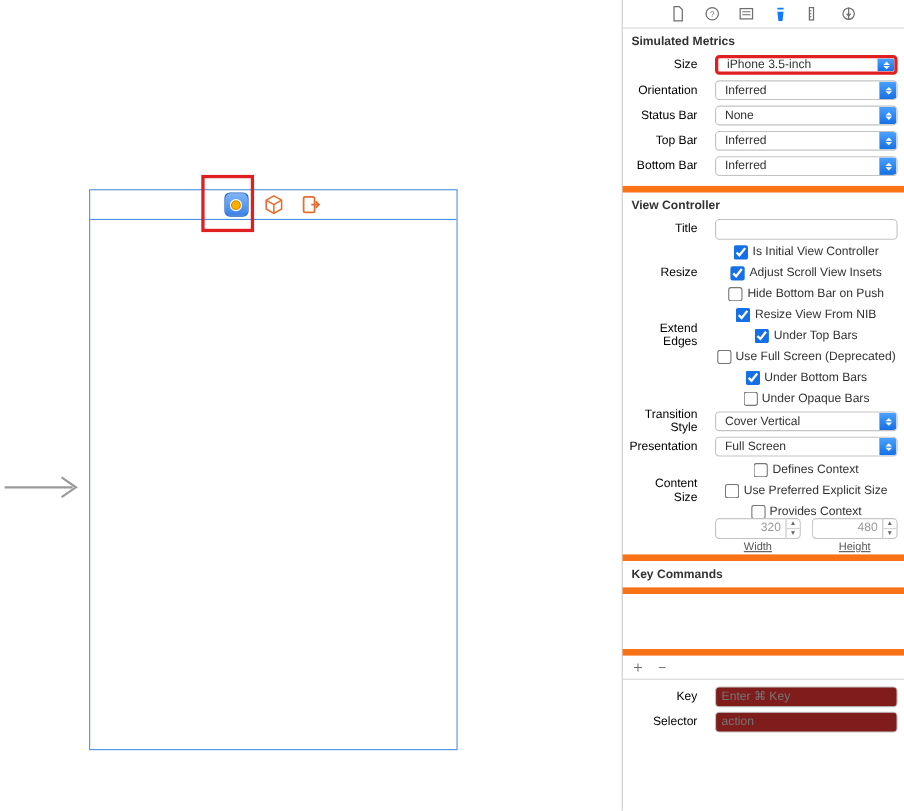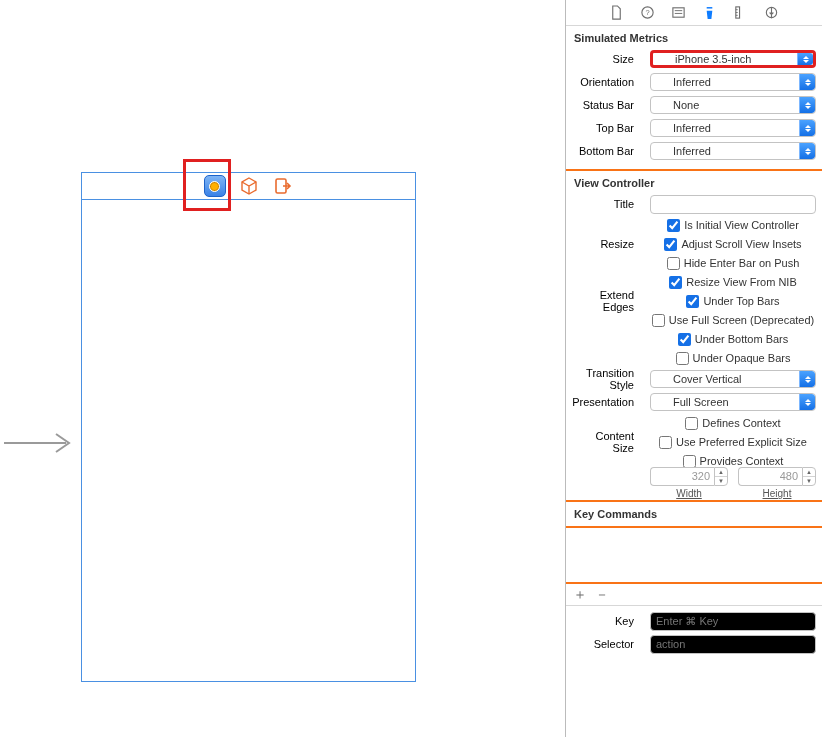--- a/index.html
+++ b/index.html
@@ -29,46 +29,46 @@
     .inspector     { width: 257px; height: 100%; border-left: 1px solid #bbb; background: #fff;
                       display: flex; flex-direction: column; }
 
     .tabbar        { height: 26px; display:flex; justify-content:center; align-items:center; gap: 13px;
                       border-bottom:1px solid #d7d7d7; }
     .tabbar .tab   { width:18px; height:18px; display:flex; align-items:center; justify-content:center;
                       color:#6e6e6e; cursor:pointer; }
     .tabbar .tab.active { color:#0E7CFF; }
     .tabbar svg    { width:15px; height:15px; }
 
-    .section       { border-bottom:2px solid #f97316; padding: 3px 6px 6px 6px; }
+    .section       { border-bottom:6px solid #f97316; padding: 3px 6px 6px 6px; }
     .section h4    { font-size: 11px; font-weight:600; color:#333; padding: 3px 2px 3px 2px; }
 
     .row           { display:flex; align-items:center; height: 22px; margin: 1px 0; }
     .row .lbl      { width: 78px; text-align:right; padding-right: 16px; color:#000; font-size:11px; }
     .row .ctl      { flex:1; display:flex; align-items:center; }
 
     .row.check     { height:18px; }
     .row.check .ctl{ gap:4px;justify-content:center; }
 
     
     .combo         { position:relative; flex:1; height:18px; border:1px solid #c3c3c3; border-radius:4px;
-                      background:#fff; display:flex; align-items:center; padding:0 0 0 22px; font-size:11px;
+                      background:#fff; display:flex; align-items:center; padding:0 0 0 8px; font-size:11px;
                       cursor:pointer; overflow:hidden; }
     .combo .cap    { position:absolute; right:0; top:0; bottom:0; width:16px;
                       background:linear-gradient(#4AA2FF,#1570E6); border-left:1px solid #7CB7FF;
                       border-top-right-radius:3px; border-bottom-right-radius:3px;
                       display:flex; flex-direction:column; align-items:center; justify-content:center; gap:1px; }
     .combo .cap::before, .combo .cap::after { content:""; width:0; height:0; border-left:3px solid transparent;
                       border-right:3px solid transparent; }
     .combo .cap::before { border-bottom:3px solid #fff; }
     .combo .cap::after  { border-top:3px solid #fff; }
 
     .textin        { flex:1; height:19px; border:1px solid #c3c3c3; border-radius:4px; padding:0 5px;
                       font-size:11px; background:#fff; }
-    .textin.dis    { color:#a0a0a0; background:#000000; }
+    .textin.dis    { color:#a0a0a0; background:#7f1d1d; }
 
     input[type=checkbox]{ width:13px; height:13px; accent-color:#1570E6; cursor:pointer; margin:0; }
 
     .hl-red        { border:3px solid #E02020 !important; border-radius:4px; }
 
     
     .numrow        { display:flex; gap:10px; margin-top:2px; }
     .numbox        { width: 78px; }
     .numbox .ni    { display:flex;align-items:center; }
     .numbox .nv    { flex:1; height:19px; border:1px solid #c3c3c3; border-right:none; border-radius:4px 0 0 4px;
@@ -236,21 +236,21 @@
       <div class="lbl">Resize</div>
       <div class="ctl">
         <input type="checkbox" checked="" style="">
         <span>Adjust Scroll View Insets</span>
       </div>
     </div>
     <div class="row check">
         <div class="lbl"></div>
         <div class="ctl">
       <input type="checkbox" style="">
-      <span>Hide Enter Bar on Push</span>
+      <span>Hide Bottom Bar on Push</span>
     </div>
       </div>
     <div class="row check">
         <div class="lbl"></div>
         <div class="ctl">
       <input type="checkbox" checked="" style="">
       <span>Resize View From NIB</span>
     </div>
       </div>
     <div class="row check">

